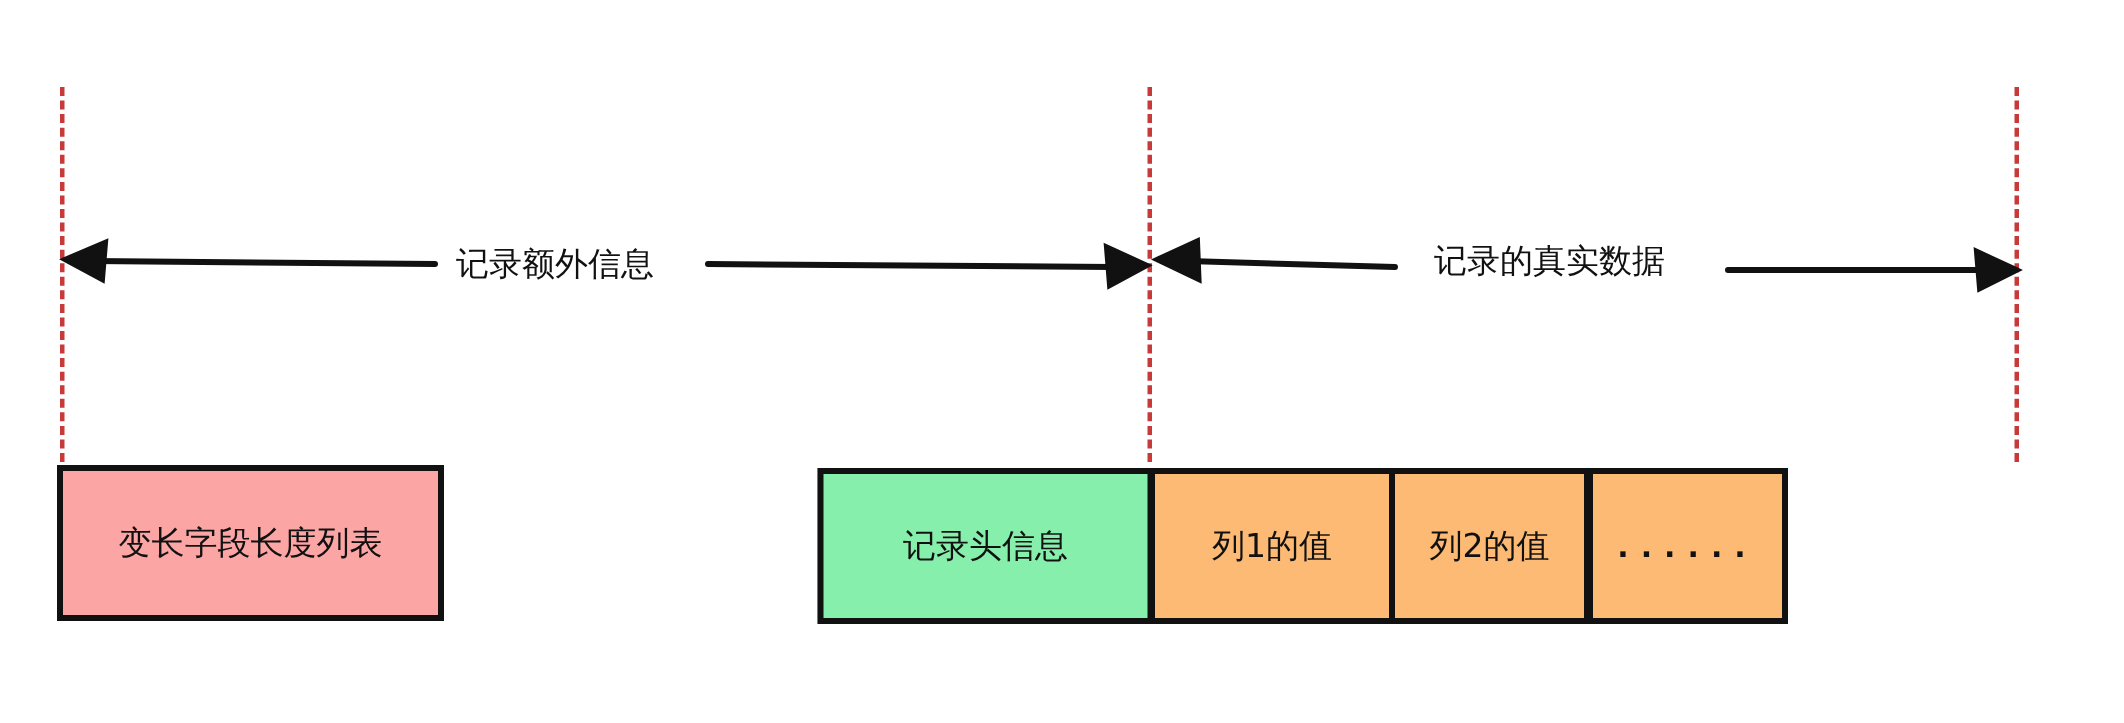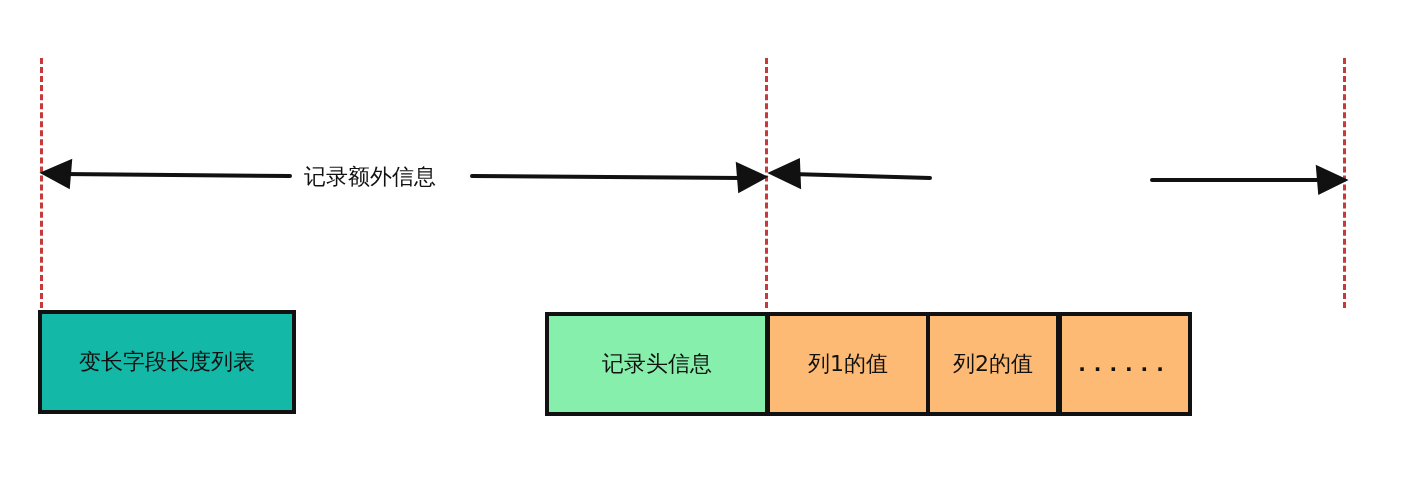--- a/index.html
+++ b/index.html
@@ -6,21 +6,21 @@
   body { width:1416px; height:482px; position:relative; overflow:hidden;
          font-family:"DejaVu Sans", "Liberation Sans", sans-serif; color:#111; }
   .canvas { position:absolute; left:0; top:0; width:1256px; height:482px;border-radius:24px; }
   .dash { position:absolute; top:58px; height:250px; width:0;
           border-left:3px dashed #c83a3a; }
   .label { position:absolute; font-size:22px; color:#111; white-space:nowrap;
            background:#fff; padding:0 6px; line-height:30px; }
   .cell { position:absolute; top:310px; height:104px; box-sizing:border-box;
           border:4px solid #111; display:flex; align-items:center;
           justify-content:center; font-size:22px; color:#111; }
-  .blue { background:#14b8a6; }
+  .blue { background:#fca5a5; }
   .green { background:#86efac; }
   .orange { background:#fdba74; }
   .dots { letter-spacing:8px; font-weight:bold; font-size:20px; }
 </style>
 </head>
 <body>
 
 <div class="canvas">
 
   <div class="dash" style="left:40px;"></div>
@@ -35,20 +35,21 @@
       <polygon points="764,177 738,165 740,190"></polygon>
 
       <line x1="792" y1="174" x2="930" y2="178"></line>
       <polygon points="772,173 798,161 799,186"></polygon>
       <line x1="1152" y1="180" x2="1322" y2="180"></line>
       <polygon points="1344,180 1318,168 1320,192"></polygon>
     </g>
   </svg>
 
   <div class="label" style="left:298px; top:162px;">记录额外信息</div>
+  <div class="label" style="left:950px; top:160px;">记录的真实数据</div>
 
   <div class="cell blue" style="left:38px; width:258px;">
     <span>变长字段长度列表</span>
   </div>
   <div class="cell green" style="left:545px; width:224px; top:312px;">
     <span>记录头信息</span>
   </div>
   <div class="cell orange" style="left:766px; width:164px; top:312px;">
     <span>列1的值</span>
   </div>

